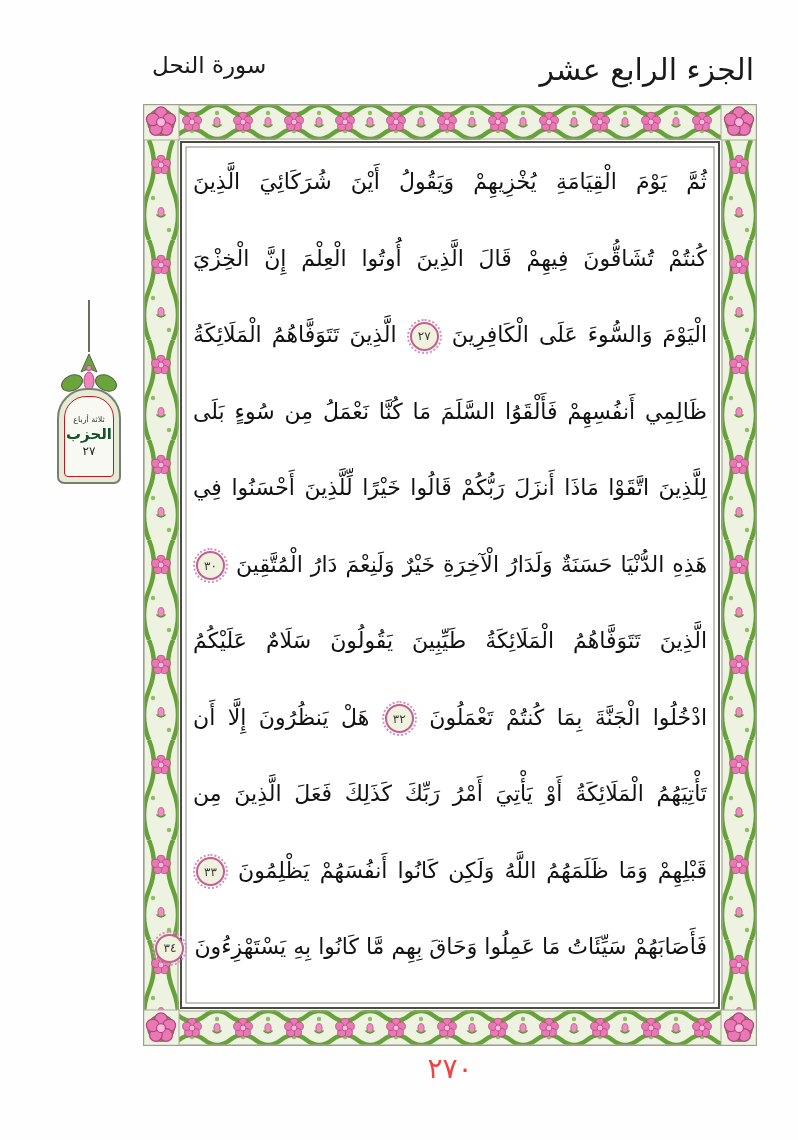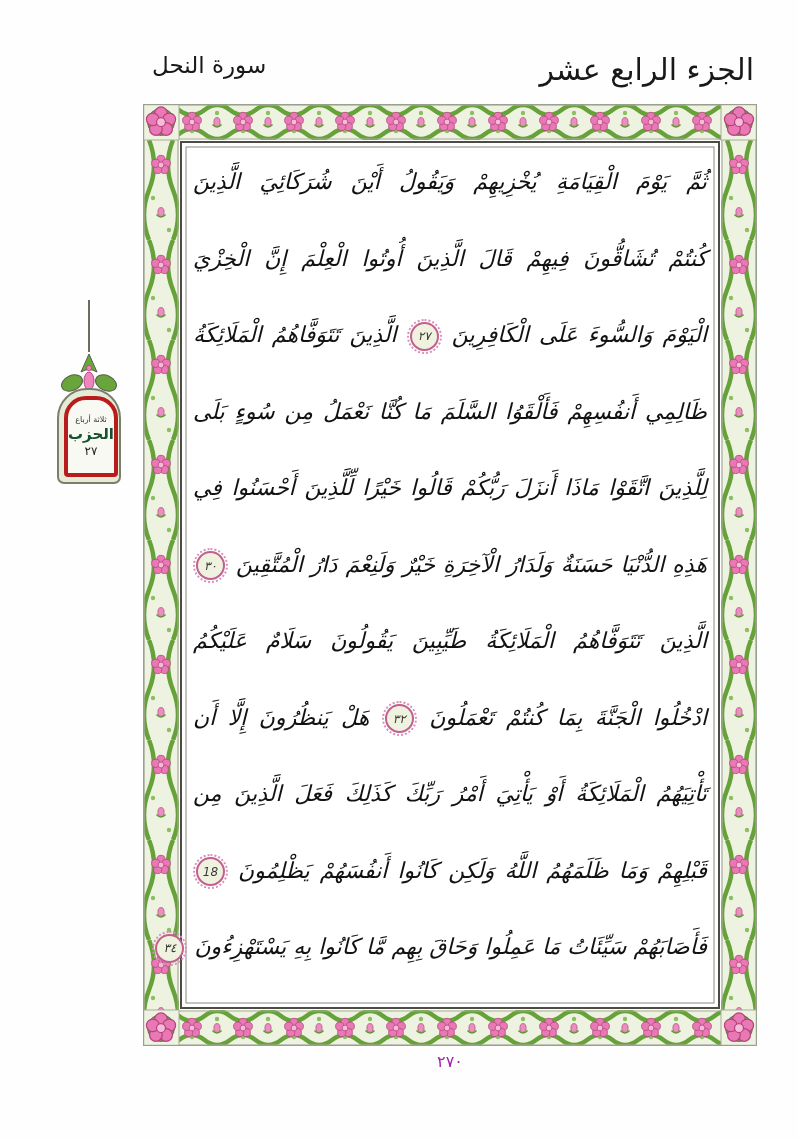--- a/index.html
+++ b/index.html
@@ -20,21 +20,21 @@
   .hdr-juz{top:52px;right:44px;}
   .hdr-surah{top:52px;left:152px;font-size:23px;text-align:center;}
 
   .frame{
     position:absolute;left:143px;top:104px;width:614px;height:942px;
   }
   .frame svg.border-art{position:absolute;left:0;top:0;}
 
   .text-area{
     position:absolute;left:50px;top:50px;width:514px;height:842px;
-    display:flex;flex-direction:column;font-style:italic;
+    display:flex;flex-direction:column;
   }
   .line{
     flex:1;
     direction:rtl;
     text-align:justify;
     text-align-last:justify;
     text-justify:inter-word;
     font-size:22px;
     line-height:56px;
     white-space:nowrap;
@@ -64,32 +64,32 @@
     margin:-10px auto 0 auto;width:64px;height:96px;
     background:#e5ebd6;
     border:2px solid #7a7f6c;
     border-radius:30px 30px 7px 7px;
     position:relative;z-index:1;
     box-sizing:border-box;
     display:flex;align-items:stretch;justify-content:stretch;
     padding:6px 5px 5px 5px;
   }
   .hizb-inner{
-    flex:1;background:#f8f9f3;border:4px solid #b91c1c;
+    flex:1;background:#f8f9f3;border:1px solid #b91c1c;
     border-radius:22px 22px 4px 4px;
     display:flex;flex-direction:column;align-items:center;justify-content:center;
     direction:rtl;gap:1px;
   }
   .hizb-fraction{font-size:8px;color:#33332e;}
   .hizb-label{font-size:15px;font-weight:bold;color:#14532d;}
   .hizb-number{font-size:12px;color:#22221e;}
 
   .page-number{
     position:absolute;top:1052px;left:143px;width:614px;
-    text-align:center;font-size:16px;color:#a21caf;direction:rtl;
+    text-align:center;font-size:28px;color:#ef4444;direction:rtl;
   }
 </style>
 </head>
 <body>
 
 <div class="hdr hdr-juz">الجزء الرابع عشر</div>
 <div class="hdr hdr-surah">سورة النحل</div>
 
 <div class="frame">
   <svg class="border-art" width="614" height="942" viewBox="0 0 614 942" aria-hidden="true">
@@ -175,21 +175,21 @@
   <div class="text-area" id="text-area">
       <div class="line" dir="rtl"><span>ثُمَّ يَوْمَ الْقِيَامَةِ يُخْزِيهِمْ وَيَقُولُ أَيْنَ شُرَكَائِيَ الَّذِينَ</span></div>
       <div class="line" dir="rtl"><span>كُنتُمْ تُشَاقُّونَ فِيهِمْ قَالَ الَّذِينَ أُوتُوا الْعِلْمَ إِنَّ الْخِزْيَ</span></div>
       <div class="line" dir="rtl"><span>الْيَوْمَ وَالسُّوءَ عَلَى الْكَافِرِينَ </span><span class="verse-badge">٢٧</span><span> الَّذِينَ تَتَوَفَّاهُمُ الْمَلَائِكَةُ</span></div>
       <div class="line" dir="rtl"><span>ظَالِمِي أَنفُسِهِمْ فَأَلْقَوُا السَّلَمَ مَا كُنَّا نَعْمَلُ مِن سُوءٍ بَلَى</span></div>
       <div class="line" dir="rtl"><span>لِلَّذِينَ اتَّقَوْا مَاذَا أَنزَلَ رَبُّكُمْ قَالُوا خَيْرًا لِّلَّذِينَ أَحْسَنُوا فِي</span></div>
       <div class="line" dir="rtl"><span>هَذِهِ الدُّنْيَا حَسَنَةٌ وَلَدَارُ الْآخِرَةِ خَيْرٌ وَلَنِعْمَ دَارُ الْمُتَّقِينَ </span><span class="verse-badge">٣٠</span></div>
       <div class="line" dir="rtl"><span>الَّذِينَ تَتَوَفَّاهُمُ الْمَلَائِكَةُ طَيِّبِينَ يَقُولُونَ سَلَامٌ عَلَيْكُمُ</span></div>
       <div class="line" dir="rtl"><span>ادْخُلُوا الْجَنَّةَ بِمَا كُنتُمْ تَعْمَلُونَ </span><span class="verse-badge">٣٢</span><span> هَلْ يَنظُرُونَ إِلَّا أَن</span></div>
       <div class="line" dir="rtl"><span>تَأْتِيَهُمُ الْمَلَائِكَةُ أَوْ يَأْتِيَ أَمْرُ رَبِّكَ كَذَلِكَ فَعَلَ الَّذِينَ مِن</span></div>
-      <div class="line" dir="rtl"><span>قَبْلِهِمْ وَمَا ظَلَمَهُمُ اللَّهُ وَلَكِن كَانُوا أَنفُسَهُمْ يَظْلِمُونَ </span><span class="verse-badge">18</span></div>
+      <div class="line" dir="rtl"><span>قَبْلِهِمْ وَمَا ظَلَمَهُمُ اللَّهُ وَلَكِن كَانُوا أَنفُسَهُمْ يَظْلِمُونَ </span><span class="verse-badge">٣٣</span></div>
       <div class="line" dir="rtl"><span>فَأَصَابَهُمْ سَيِّئَاتُ مَا عَمِلُوا وَحَاقَ بِهِم مَّا كَانُوا بِهِ يَسْتَهْزِءُونَ </span><span class="verse-badge">٣٤</span></div>
     </div>
 </div>
 
 <div class="hizb-wrap">
   <div class="hizb-stem"></div>
   <svg width="74" height="46" viewBox="0 0 74 46" aria-hidden="true" style="display:block;margin:0 auto;">
     <path d="M37 2 L45 20 Q37 15 29 20 Z" fill="#6aa53c" stroke="#55604a" stroke-width="1"></path>
     <ellipse cx="20" cy="31" rx="11" ry="7.5" fill="#6aa53c" stroke="#55604a" stroke-width="1" transform="rotate(-25 20 31)"></ellipse>
     <ellipse cx="54" cy="31" rx="11" ry="7.5" fill="#6aa53c" stroke="#55604a" stroke-width="1" transform="rotate(25 54 31)"></ellipse>

